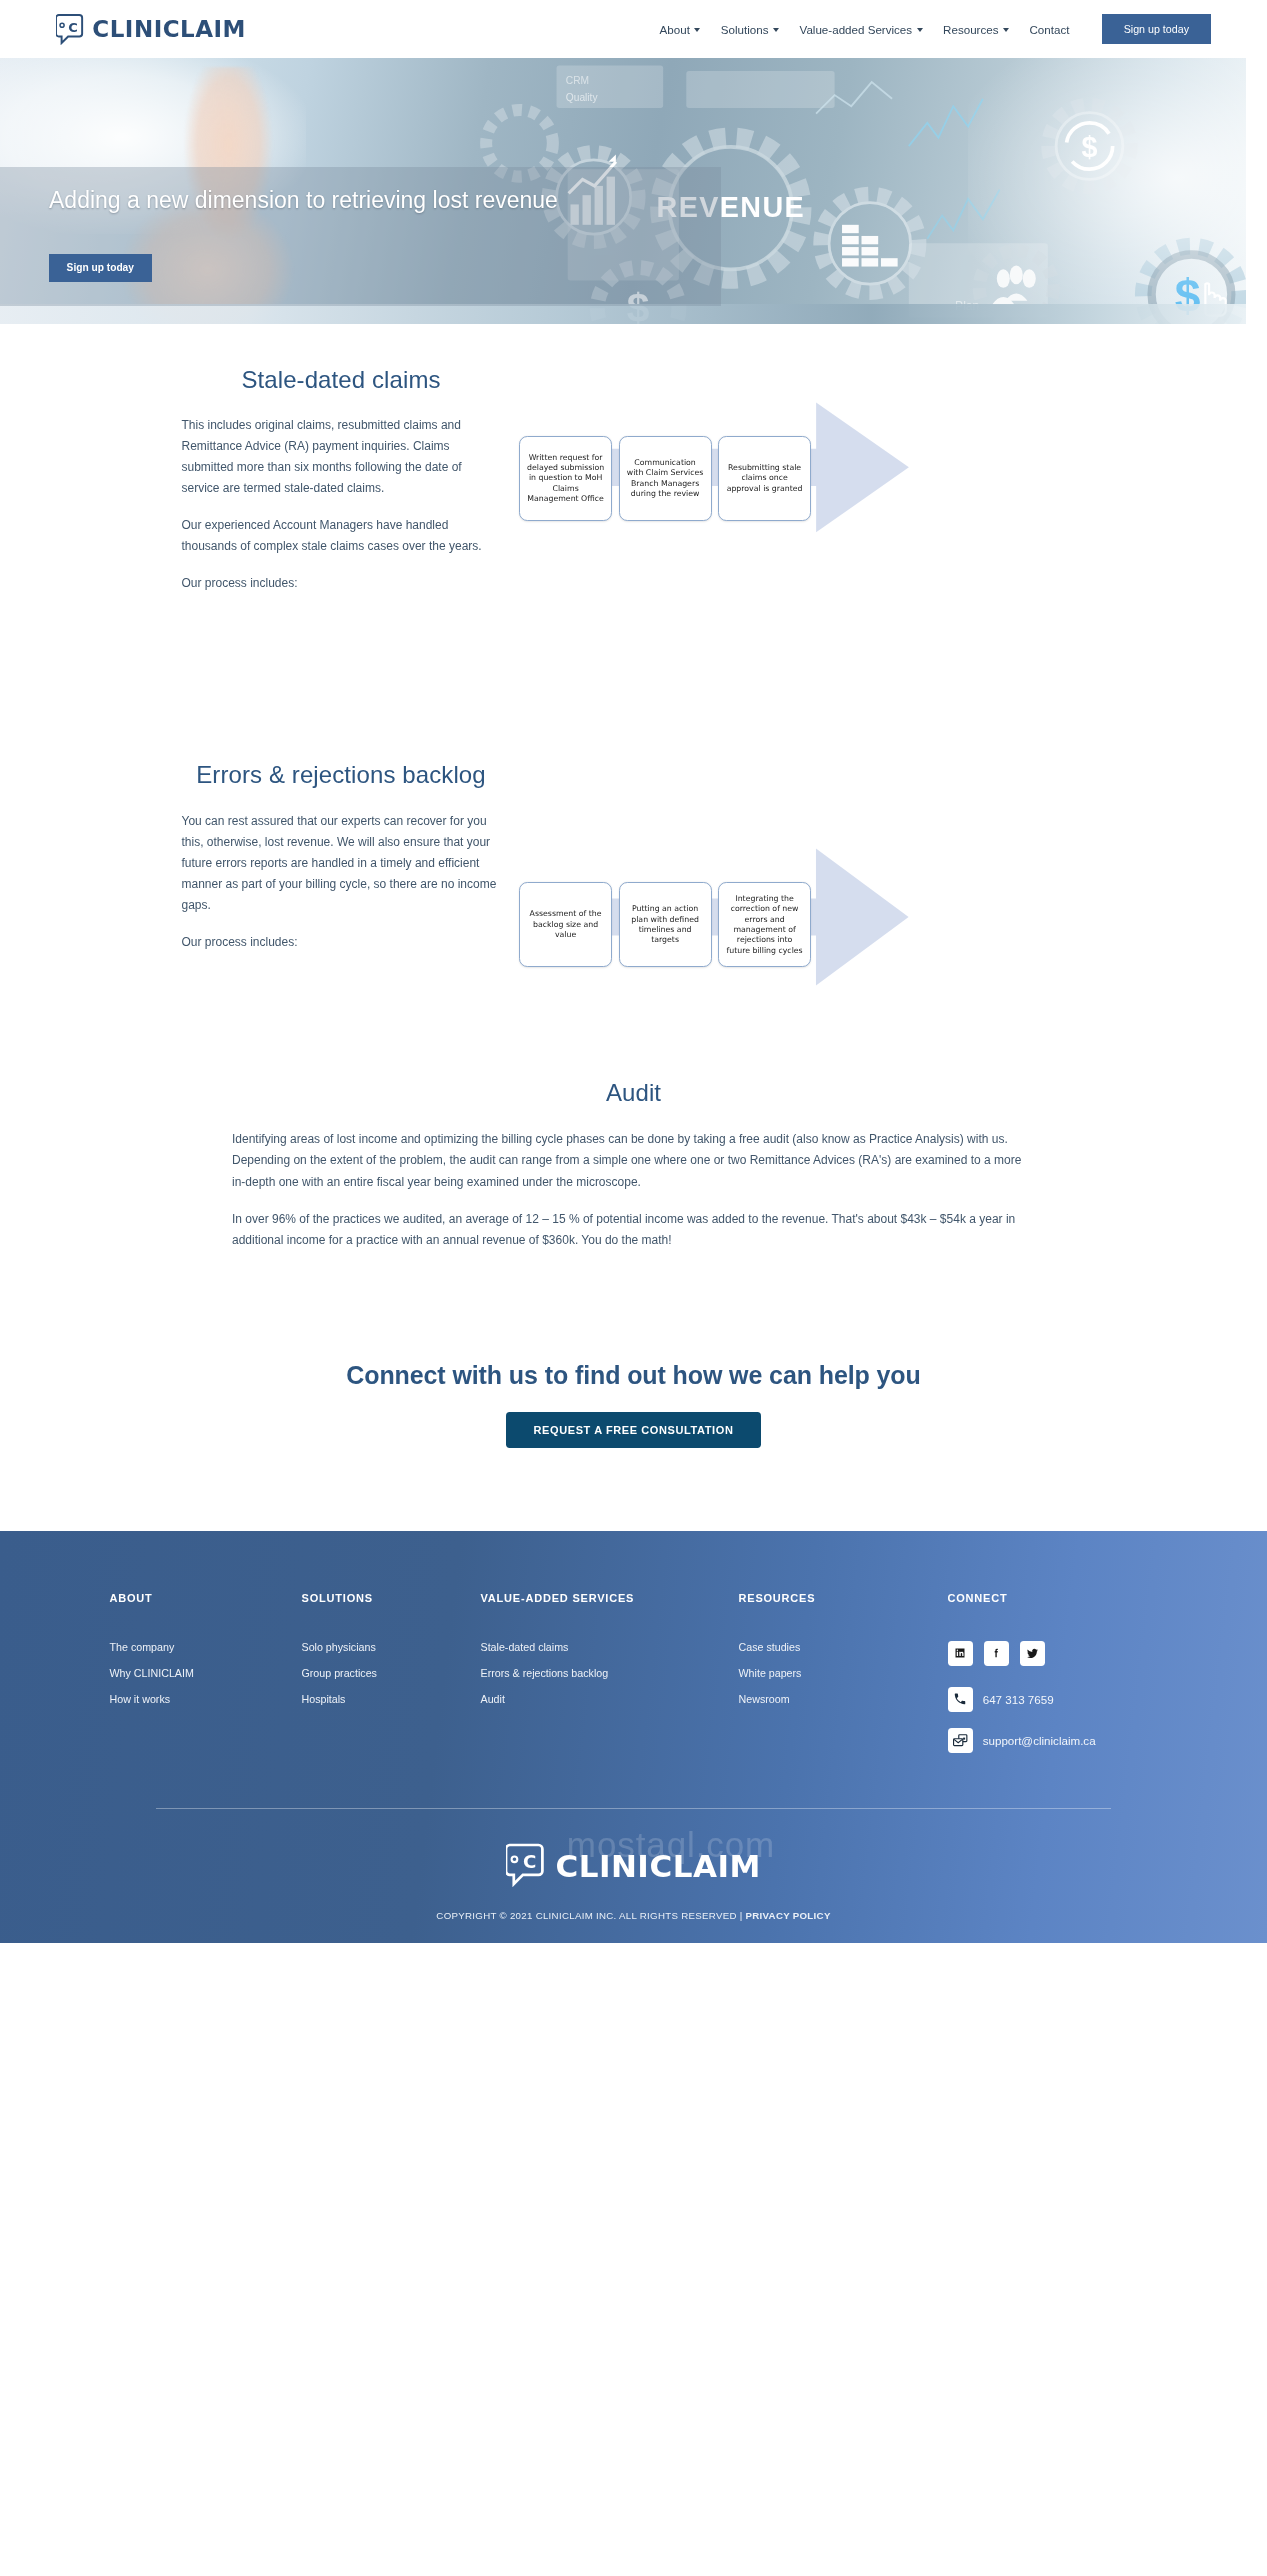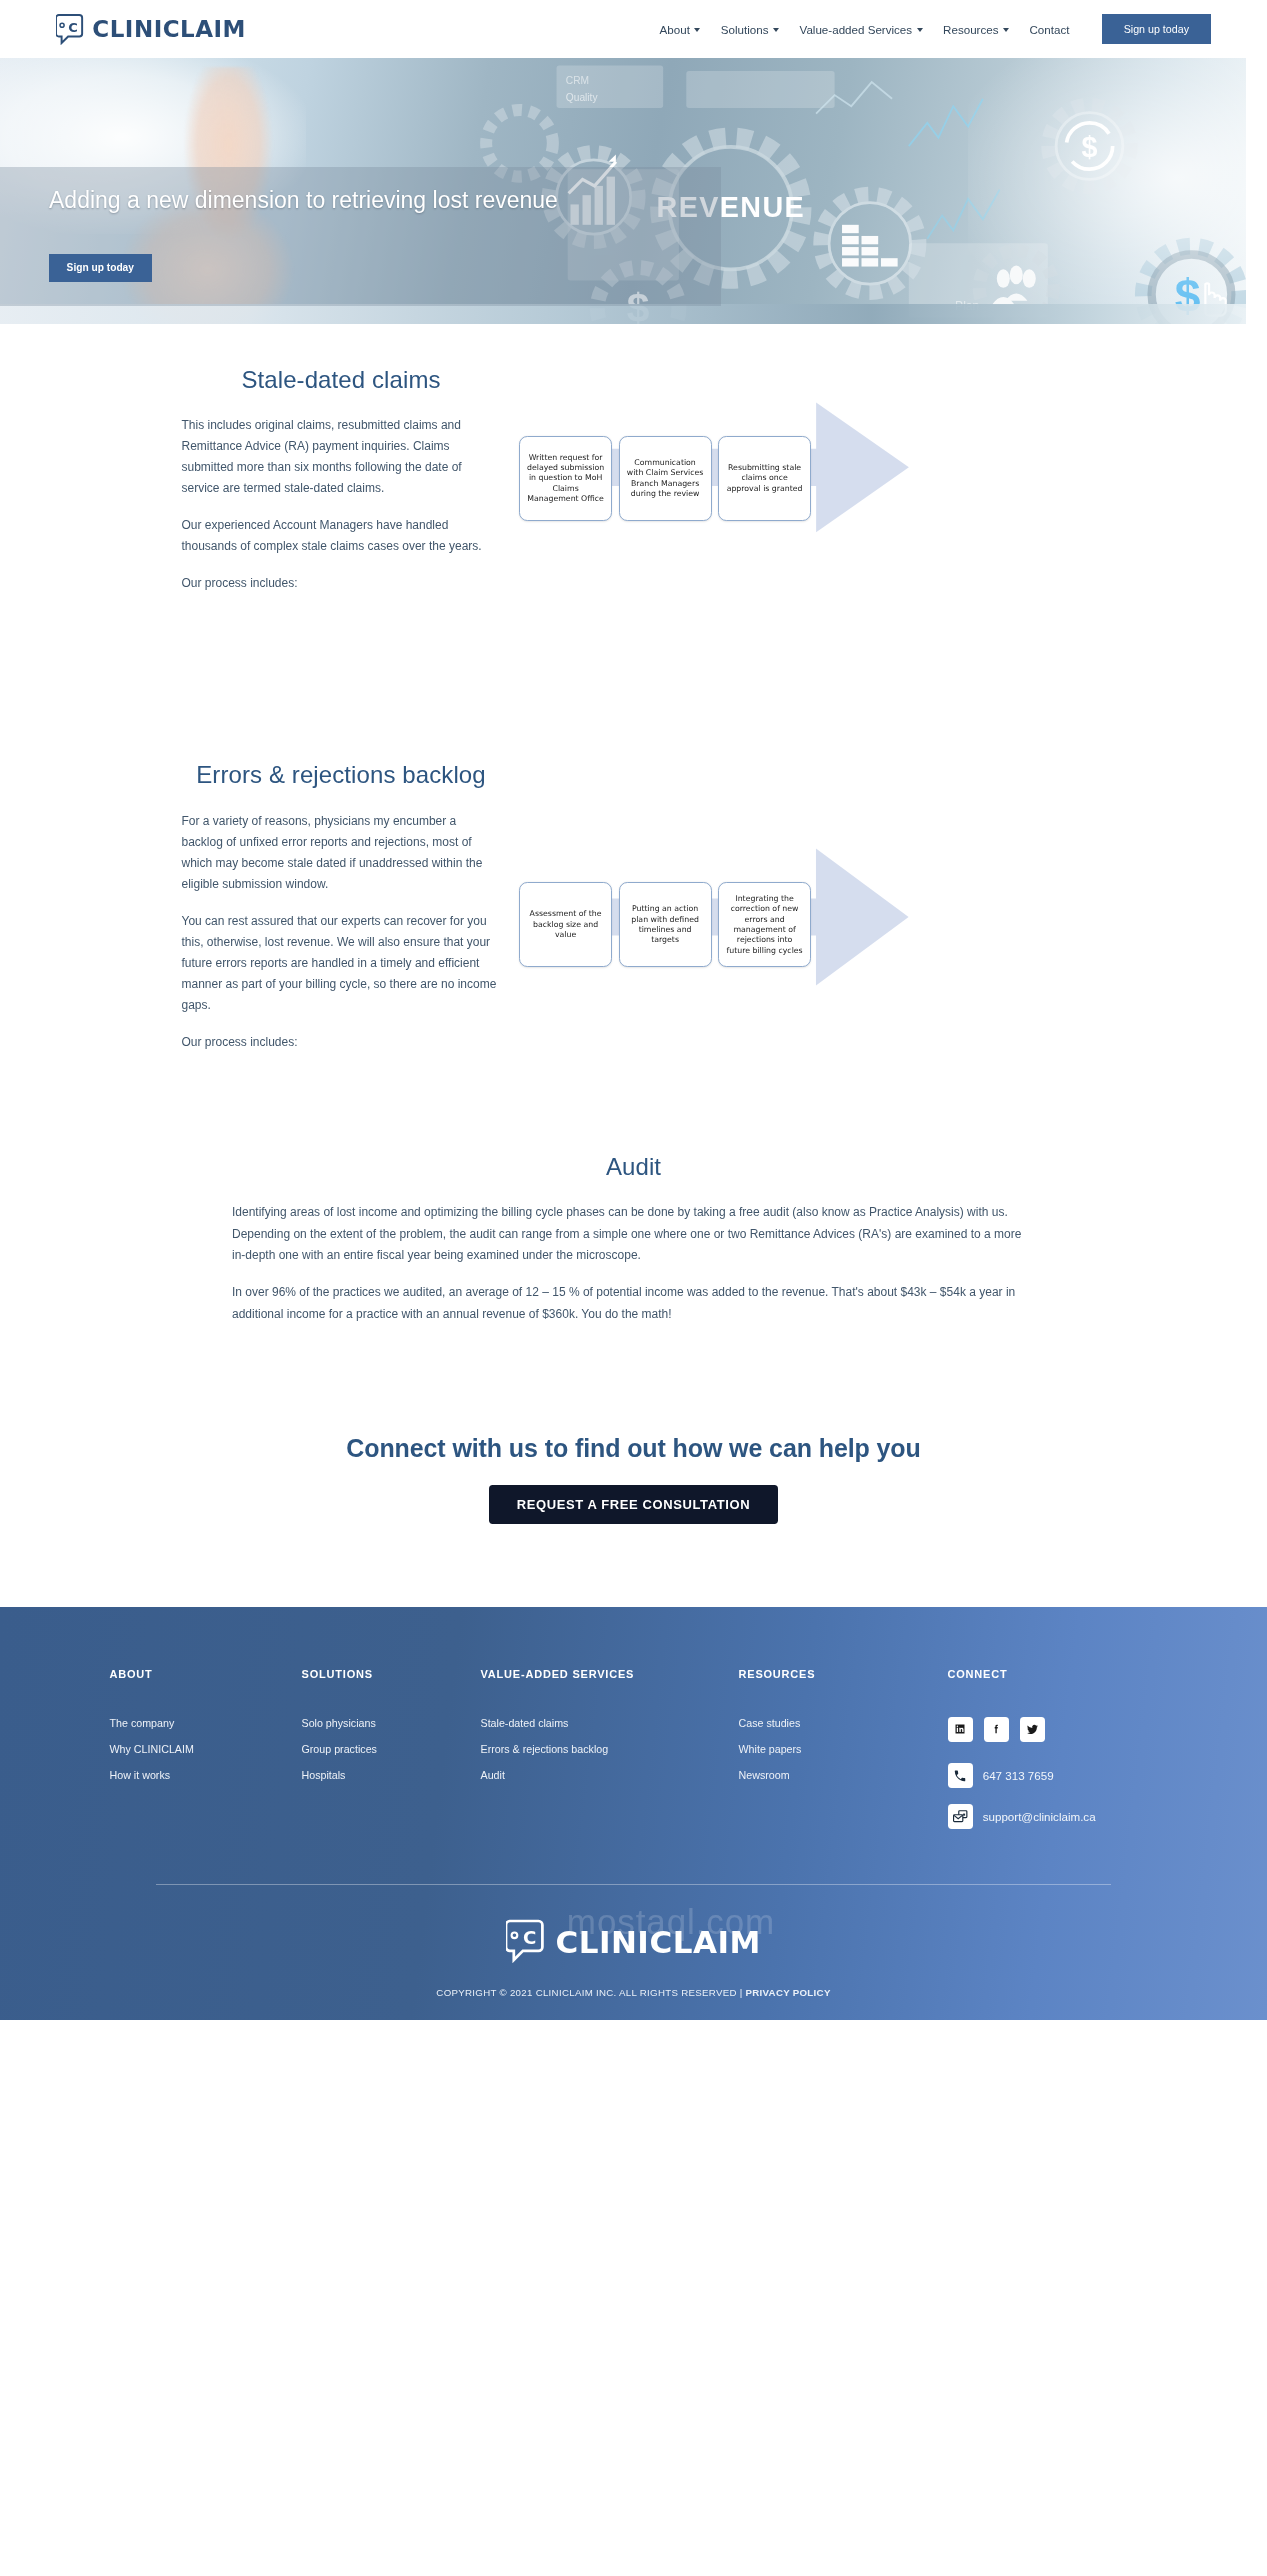--- a/index.html
+++ b/index.html
@@ -131,22 +131,22 @@
     font-size:12px; line-height:1.78; color:#41566b; margin-bottom:16px;
     padding:0 39px;
   }
 
   
   .cta{ text-align:center; padding-top:93px; padding-bottom:83px; }
   .cta h3{
     font-size:25px; font-weight:bold; color:#2d5580; letter-spacing:-0.1px;
   }
   .btn-cta{
-    margin-top:22px; background:#0f172a; color:#fff; border:none;
-    border-radius:3.7px; padding:12px 28px; font-size:13px; font-weight:bold;
+    margin-top:22px; background:#0c4a6e; color:#fff; border:none;
+    border-radius:3.7px; padding:12px 28px; font-size:11px; font-weight:bold;
     letter-spacing:0.6px; cursor:pointer; font-family:"Liberation Sans", sans-serif;
   }
 
   
   .footer{
     background:linear-gradient(97deg,#3a5d8c 0%, #3d608e 35%, #4b73ad 62%, #5c84c4 82%, #6b90cd 100%);
     color:#fff; padding-top:61px; padding-bottom:0; position:relative;
   }
   .footer-cols{
     width:1048px; margin:0 auto; display:flex;
@@ -358,21 +358,20 @@
         </div>
       </div>
     </div>
   </section>
 
   <section class="section" style="padding-top:109px;">
     <div class="wrap">
       <div class="split">
         <div class="col-text">
           <h2 class="sec-title">Errors &amp; rejections backlog</h2>
-          <p>For a variety of reasons, physicians my encumber a backlog of unfixed error reports and rejections, most of which may become stale dated if unaddressed within the eligible submission window.</p>
           <p>You can rest assured that our experts can recover for you this, otherwise, lost revenue. We will also ensure that your future errors reports are handled in a timely and efficient manner as part of your billing cycle, so there are no income gaps.</p>
           <p>Our process includes:</p>
         </div>
 
         <div class="col-flow" style="padding-top:109px;">
           <div class="flow">
             <svg class="flow-arrow" width="423" height="176" viewBox="0 0 456 190">
               <path d="M20 76 H330 V22 L430 96 L330 170 V116 H20 Z" fill="#c7d2e8" opacity=".75"></path>
             </svg>
             <div class="flow-boxes">

